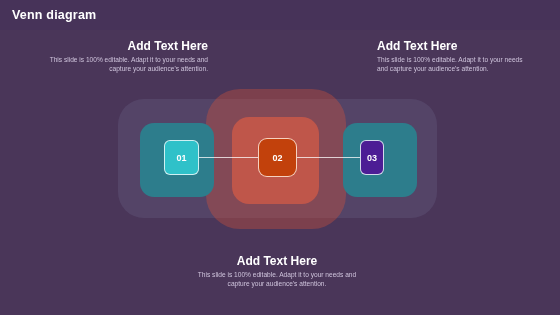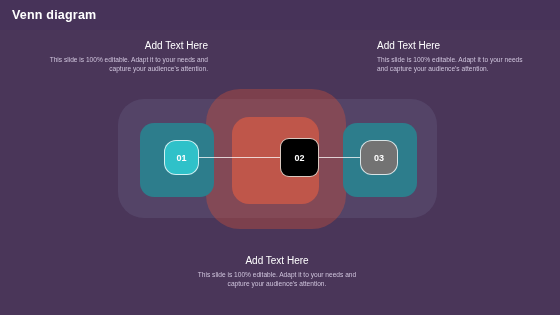--- a/index.html
+++ b/index.html
@@ -36,22 +36,22 @@
     color: #ffffff;
     letter-spacing: 0.2px;
     white-space: nowrap;
   }
   
   .txt-block {
     position: absolute;
     color: #d8cfe2;
   }
   .txt-head {
-    font-size: 10px;
-    font-weight: normal;
+    font-size: 12px;
+    font-weight: bold;
     color: #ffffff;
     margin: 0 0 3px 0;
     line-height: 12px;
   }
   .txt-body {
     font-size: 6.6px;
     line-height: 9.2px;
     color: #cfc4dc;
     margin: 0;
   }
@@ -133,21 +133,21 @@
     position: absolute;
     left: 178px;
     top: 157px;
     width: 200px;
     height: 1px;
     background: rgba(255, 255, 255, 0.75);
   }
   
   .node {
     position: absolute;
-    border-radius: 12px;
+    border-radius: 6px;
     display: flex;
     align-items: center;
     justify-content: center;
     font-size: 9px;
     font-weight: bold;
     color: #ffffff;
     box-sizing: border-box;
   }
   .node-1 {
     left: 164px;
@@ -155,31 +155,30 @@
     width: 35px;
     height: 35px;
     background: #2fc1c9;
     border: 1px solid rgba(235, 248, 250, 0.85);
   }
   .node-2 {
     left: 258px;
     top: 138px;
     width: 39px;
     height: 39px;
-    background: #000000;
+    background: #c2410c;
     border: 1px solid rgba(255, 235, 225, 0.85);
     border-radius: 9px;
-    margin-left: 22px;
   }
   .node-3 {
     left: 360px;
     top: 140px;
-    width: 38px;
+    width: 24px;
     height: 35px;
-    background: #737373;
+    background: #4c1d95;
     border: 1px solid rgba(235, 248, 250, 0.85);
   }
   
   .page-num {
     position: absolute;
     right: 8px;
     bottom: 5px;
     font-size: 6.5px;
     font-weight: bold;
     color: #5d4a6d;

